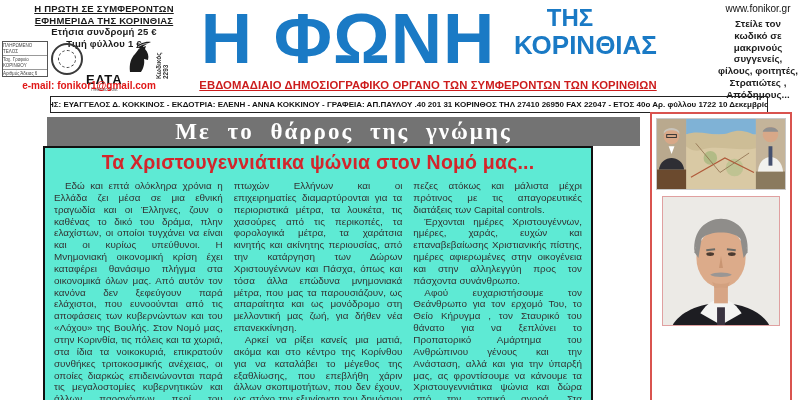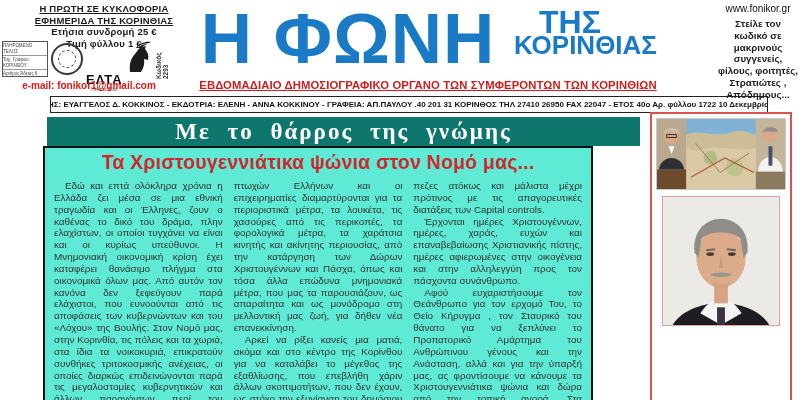--- a/index.html
+++ b/index.html
@@ -27,40 +27,40 @@
   .kodikos { font-size:6.5px; font-weight:bold; color:#333; writing-mode:vertical-rl;
              transform:rotate(180deg); height:40px; flex:none; }
   .email-line { position:absolute; left:0px; top:80px; width:178px; text-align:center;
                 font-size:10px; font-weight:bold; color:#e01818; }
 
   
   .mast-title { position:absolute; left:183px; top:0px; width:330px; height:80px;
                 font-size:71px; line-height:78px; font-weight:bold; letter-spacing:1px;
                 color:#1a7ac5; text-align:center; font-family:"Liberation Sans", sans-serif; }
   .mast-tis { position:absolute; left:500px; top:4px; width:140px; text-align:center;
-              font-size:32px; font-weight:bold; color:#1a7ac5; }
+              font-size:24px; font-weight:bold; color:#1a7ac5; }
   .mast-kor { position:absolute; left:498px; top:30px; width:175px; text-align:center;
               font-size:26px; font-weight:bold; letter-spacing:0px; color:#1a7ac5; }
   .mast-sub { position:absolute; left:183px; top:79px; width:490px; text-align:center;
               font-size:11.3px; font-weight:bold; color:#cc1d1d; text-decoration:underline;
               letter-spacing:0.1px; white-space:nowrap; }
 
   
   .hdr-right { position:absolute; left:718px; top:3px; width:80px; text-align:center; }
   .hr-url { font-size:10px; font-weight:normal; color:#111; }
   .hr-promo { font-size:9.8px; font-weight:bold; line-height:11.8px; color:#1d1d1d; margin-top:4px;text-align:center; }
 
   
   .info-bar { position:absolute; left:50px; top:96px; width:718px; height:17px;
               border:1px solid #222; display:flex; align-items:center; justify-content:center;
               font-size:8px; font-weight:bold; white-space:nowrap; overflow:hidden; color:#111; }
 
   
   .motto-banner { position:absolute; left:47px; top:117px; width:593px; height:29px;
-                  background:#0f766e; color:#ffffff; display:flex; align-items:center;
+                  background:#737373; color:#ffffff; display:flex; align-items:center;
                   justify-content:center; font-family:"Liberation Serif", serif;
                   font-weight:bold; font-size:23px; letter-spacing:2px; word-spacing:9px; }
   .article-box { position:absolute; left:43px; top:146px; width:550px; height:254px;
                  border:2px solid #111; border-bottom:none; background:#5eead4; }
   .headline { text-align:center; font-size:19.5px; font-weight:bold; color:#d3252b;
               padding:3px 0 2px 0; letter-spacing:0.2px; }
   .cols { display:flex; gap:11px; padding:4px 9px 0 9px; }
   .col { flex:1; font-size:9.9px; line-height:11.85px; text-align:justify; color:#333; }
   .col p { text-indent:11px; margin:0; }
   .col p.cont { text-indent:0; }
@@ -73,21 +73,21 @@
                    line-height:15.8px; text-align:center; color:#101010; margin-top:3px; }
   .photo2 { display:block; width:118px; height:130px; margin:6px auto 0 auto;
             border:1px solid #e0a0a0; }
 </style>
 </head>
 <body>
 
 <div class="page">
 
   <div class="hdr-left">
-    <div class="hl-line u">Η ΠΡΩΤΗ ΣΕ ΚΥΚΛΟΦΟΡΙΑ</div>
+    <div class="hl-line u">Η ΠΡΩΤΗ ΣΕ ΣΥΜΦΕΡΟΝΤΩΝ</div>
     <div class="hl-line u">ΕΦΗΜΕΡΙΔΑ ΤΗΣ ΚΟΡΙΝΘΙΑΣ</div>
     <div class="hl-line">Ετήσια συνδρομή 25 €</div>
     <div class="hl-line">Τιμή φύλλου 1 €</div>
   </div>
 
   <div class="stamps-row">
     <div class="permit-box">
       <div>ΠΛΗΡΩΜΕΝΟ ΤΕΛΟΣ</div>
       <div>Ταχ. Γραφείο ΚΟΡΙΝΘΟΥ</div>
       <div>Αριθμός Άδειας 6</div>

